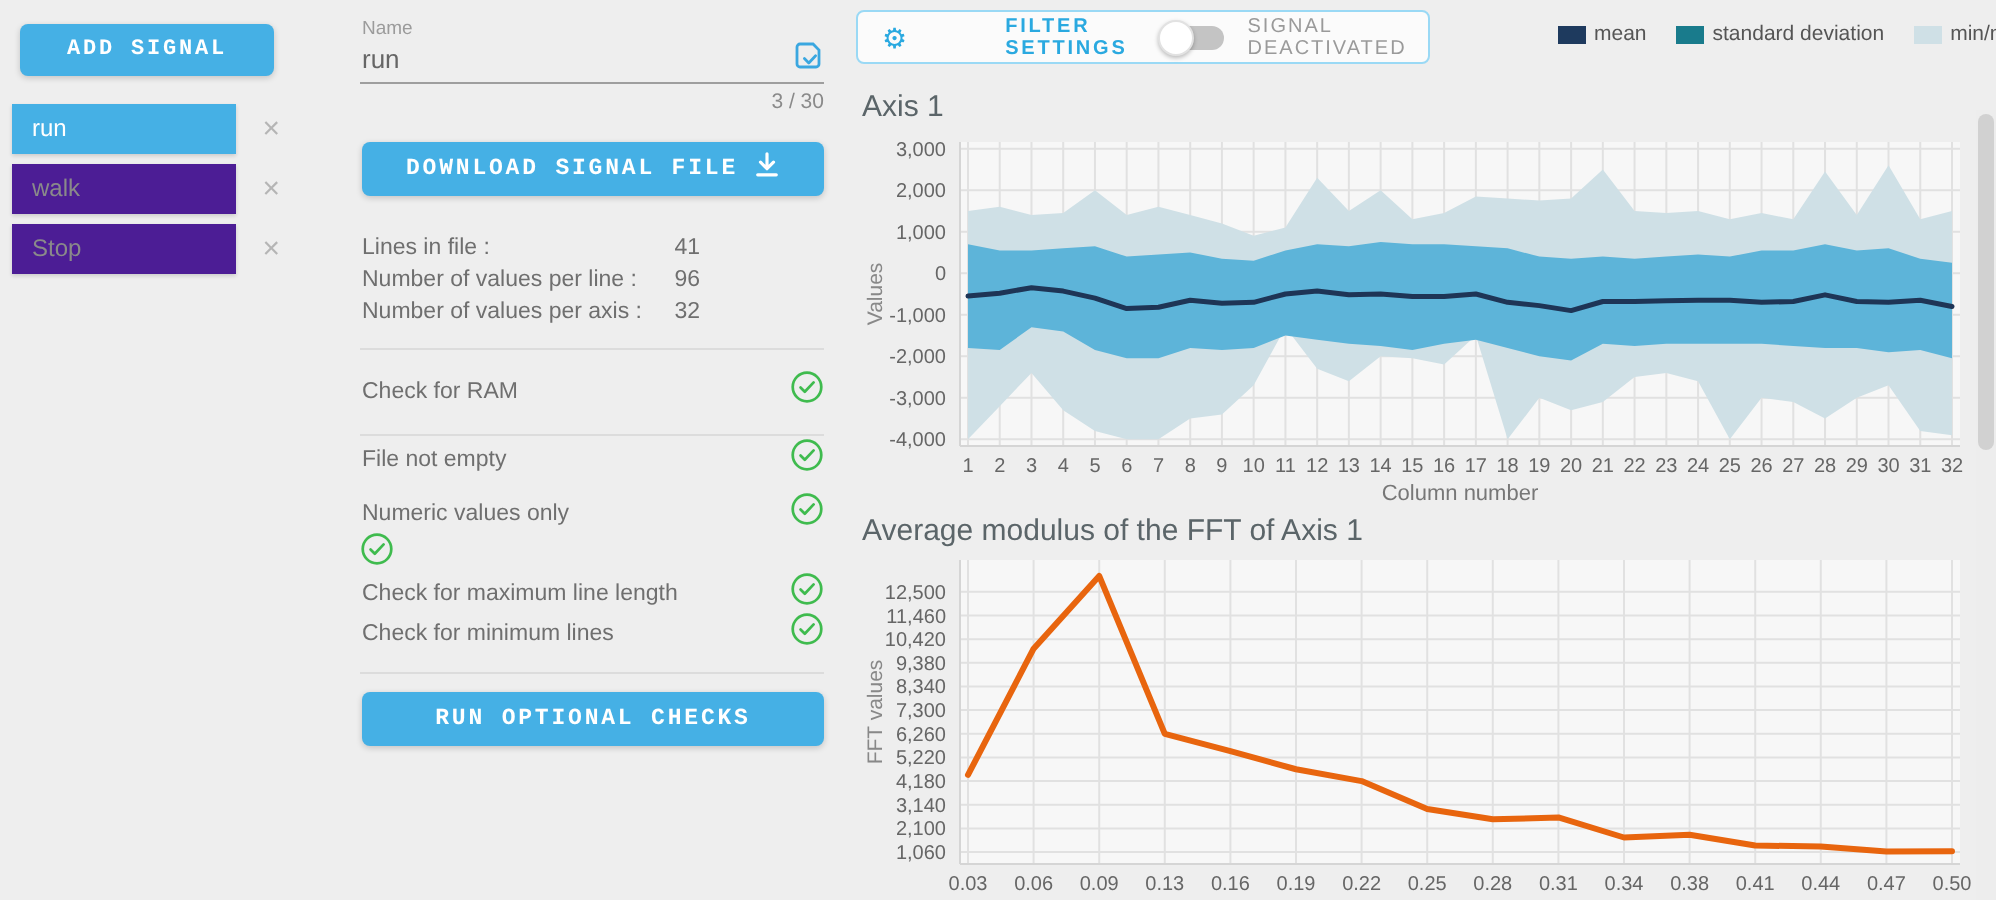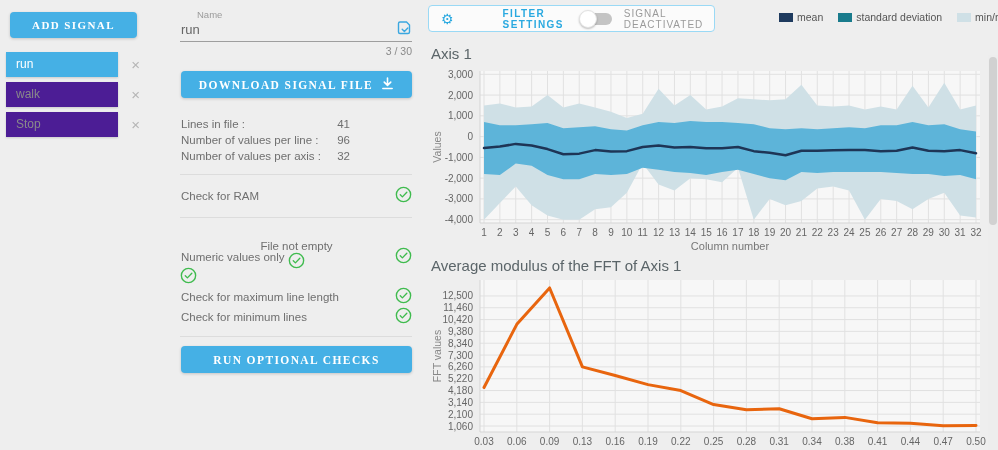--- a/index.html
+++ b/index.html
@@ -3,21 +3,21 @@
 <meta charset="utf-8">
 <style>
   * { margin:0; padding:0; box-sizing:border-box; }
   html,body { width:998px; height:450px; }
   body { font-family:"Liberation Sans", sans-serif; background:#eeeeee; position:relative; overflow:hidden; }
   .abs { position:absolute; }
 
   
   .blue-btn {
     background:#45b0e5; color:#ffffff; border:none; border-radius:4px;
-    font-family:Liberation Serif, serif;
+    font-family:Liberation Mono, monospace;
     font-size:11px; font-weight:bold; letter-spacing:1.4px; text-transform:uppercase;
     display:flex; align-items:center; justify-content:center; gap:8px;
     box-shadow:0 1px 3px rgba(0,0,0,.18); cursor:pointer;
   }
 
   
   #signal-list .sig-row { position:absolute; left:6px; width:136px; height:25px; display:flex; align-items:center; }
   .sig-pill { width:112px; height:25px; background:#4c1d95; color:#8a8a8a; font-size:12px;
               line-height:25px; padding-left:10px; box-shadow:0 1px 2px rgba(0,0,0,.15); overflow:hidden; }
   .sig-pill.selected { background:#45b0e5; color:#ffffff; }
@@ -78,21 +78,21 @@
       <span class="sig-x">×</span>
     </div>
     <div class="sig-row" style="top: 112px;">
       <div class="sig-pill">Stop</div>
       <span class="sig-x">×</span>
     </div>
   </div>
 
 <div id="detail-panel" class="abs">
 
-  <div class="field-label abs" style="left:17px; top:9px;">Name</div>
+  <div class="field-label abs" style="left:1px; top:9px;">Name</div>
 
   <input class="name-input abs" style="left: 1px; top: 22px; width: 205px;" value="run">
 
   <span class="abs" style="right:0; top:20px;">
     <svg width="16" height="16" viewBox="0 0 16 16" fill="none">
       <path d="M2.5 3.5 a1.5 1.5 0 0 1 1.5-1.5 h6.5 l3 3 v7 a1.5 1.5 0 0 1 -1.5 1.5 h-8 a1.5 1.5 0 0 1 -1.5 -1.5 z" stroke="#3aa7e0" stroke-width="1.4"></path>
       <path d="M6.2 9.3 l2.2 2.2 3.4-3.6" stroke="#3aa7e0" stroke-width="1.4" stroke-linecap="round" stroke-linejoin="round"></path>
     </svg>
   </span>
 
@@ -133,21 +133,21 @@
       <svg width="17" height="17" viewBox="0 0 20 20" fill="none">
         <circle cx="10" cy="10" r="8.4" stroke="#3fbb4e" stroke-width="1.6"></circle>
         <path d="M6.2 10.3 l2.5 2.5 L13.9 7.3" stroke="#3fbb4e" stroke-width="1.6" stroke-linecap="round" stroke-linejoin="round"></path>
       </svg>
     </span>
   </div>
 
   <div class="divider abs" style="left:0; top:217px;"></div>
 
   <div id="file-checks">
-      <div class="check-row" style="top: 240px; flex-direction: column;">
+      <div class="check-row" style="top: 220px;">
         <span class="check-label" style="padding-left: 1px;">File not empty</span>
         <span><svg width="17" height="17" viewBox="0 0 20 20" fill="none">
             <circle cx="10" cy="10" r="8.4" stroke="#3fbb4e" stroke-width="1.6"></circle>
             <path d="M6.2 10.3 l2.5 2.5 L13.9 7.3" stroke="#3fbb4e" stroke-width="1.6" stroke-linecap="round" stroke-linejoin="round"></path>
           </svg></span>
       </div>
       <div class="check-row" style="top: 247px; align-items: center;">
         <span class="check-label" style="padding-left: 1px;">Numeric values only</span>
         <span><svg width="17" height="17" viewBox="0 0 20 20" fill="none">
             <circle cx="10" cy="10" r="8.4" stroke="#3fbb4e" stroke-width="1.6"></circle>

